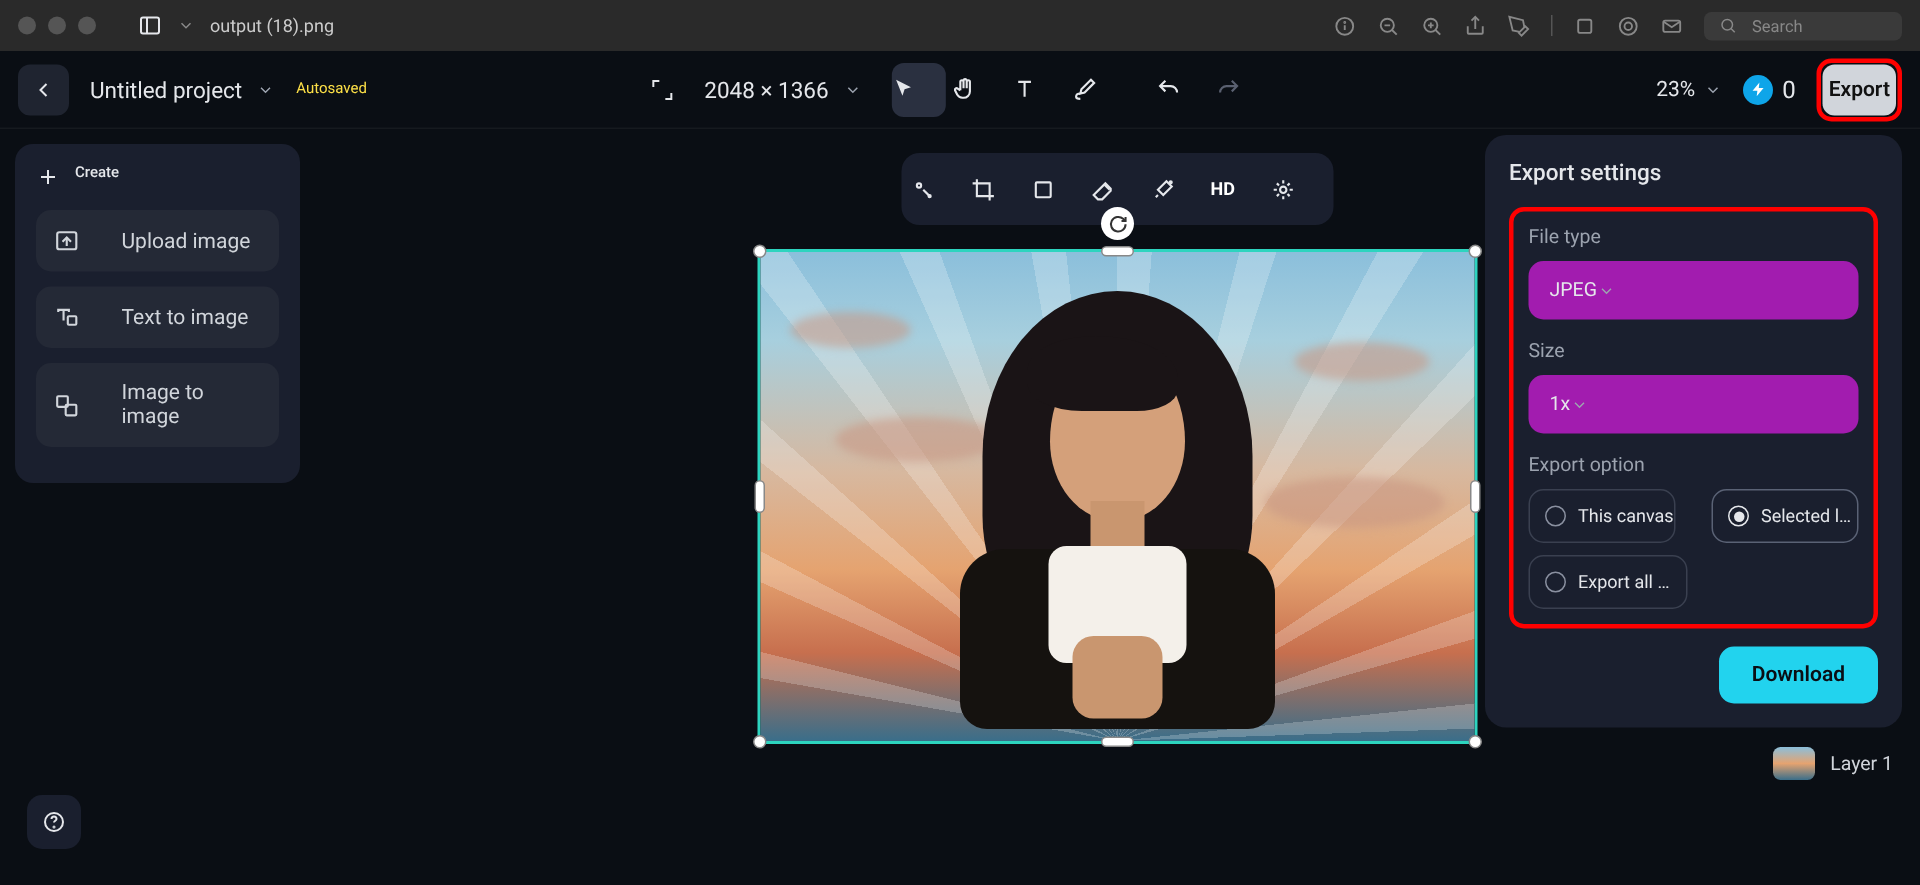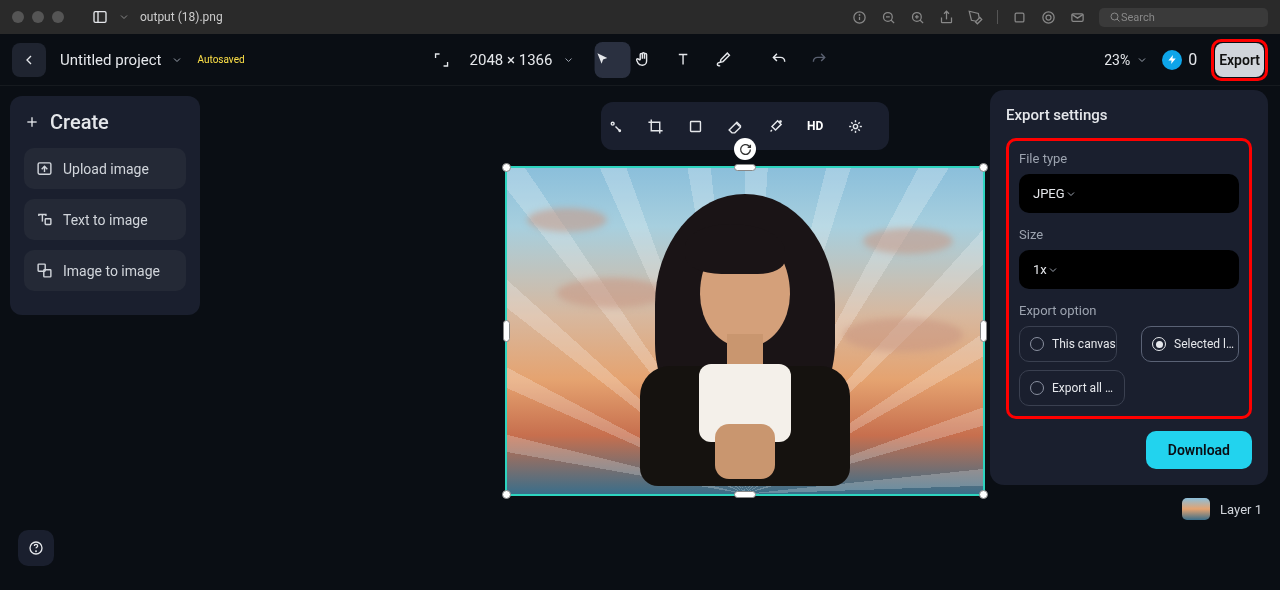--- a/index.html
+++ b/index.html
@@ -5,21 +5,21 @@
 *{margin:0;padding:0;box-sizing:border-box;font-family:-apple-system,BlinkMacSystemFont,"Segoe UI",Roboto,sans-serif}
 body{background:#0a0e14;width:1280px;height:590px;overflow:hidden;position:relative}
 
 
 .titlebar{height:34px;background:#2a2a2a;display:flex;align-items:center;padding:0 12px;gap:8px}
 .traffic-lights{display:flex;gap:8px}
 .dot{width:12px;height:12px;border-radius:50%;background:#555}
 .titlebar-file{color:#ccc;font-size:12px;margin-left:20px;display:flex;align-items:center;gap:10px}
 .titlebar-icons{margin-left:auto;display:flex;align-items:center;gap:14px}
 .titlebar-icons svg{width:15px;height:15px;color:#888}
-.search-box{background:#3a3a3a;border-radius:5px;padding:3px 10px;width:169px;display:flex;align-items:flex-start;gap:0;color:#888;font-size:11px}
+.search-box{background:#3a3a3a;border-radius:5px;padding:3px 10px;width:132px;display:flex;align-items:flex-start;gap:10px;color:#888;font-size:11px}
 .sep{width:1px;height:14px;background:#555}
 
 
 .toolbar{height:52px;display:flex;align-items:center;padding:0 12px;gap:14px;border-bottom:1px solid rgba(255,255,255,.05)}
 .back-btn{width:34px;height:34px;border-radius:8px;background:#1f2430;display:flex;align-items:center;justify-content:center;cursor:pointer}
 .project-name{color:#e5e7eb;font-size:15px;display:flex;align-items:center;gap:10px}
 .autosaved{color:#fde047;font-size:10px}
 .toolbar-center{position:absolute;left:50%;transform:translateX(-50%);display:flex;align-items:center;gap:20px}
 .dims{color:#e5e7eb;font-size:15px;display:flex;align-items:center;gap:10px}
 .tool-group{display:flex;align-items:center;gap:4px}
@@ -30,22 +30,22 @@
 .zoom{color:#e5e7eb;font-size:14px;display:flex;align-items:center;gap:6px}
 .credits{display:flex;align-items:center;gap:6px;color:#e5e7eb}
 .credits-icon{width:20px;height:20px;border-radius:50%;background:#0ea5e9;display:flex;align-items:center;justify-content:center}
 .export-btn{background:#d1d5db;color:#111;padding:9px 4px;border-radius:8px;font-weight:600;font-size:14px;cursor:pointer}
 .export-highlight{border:3px solid #ff0000;border-radius:10px;padding:1px}
 
 
 .body{display:flex;height:504px;position:relative}
 .sidebar{width:210px;padding:10px 10px 0 10px}
 .create-panel{background:#1a1f2e;border-radius:12px;padding:14px}
-.create-title{color:#e5e7eb;font-size:20px;font-weight:500;display:flex;align-items:center;gap:10px;margin-bottom:14px}
-.create-item{background:#242936;border-radius:10px;padding:12px 12px;color:#d1d5db;font-size:14px;display:flex;align-items:center;gap:10px;margin-bottom:10px;cursor:pointer}
+.create-title{color:#e5e7eb;font-size:10px;font-weight:500;display:flex;align-items:flex-start;gap:10px;margin-bottom:14px}
+.create-item{background:#242936;border-radius:10px;padding:12px 12px;color:#d1d5db;font-size:14px;display:flex;align-items:center;gap:28px;margin-bottom:10px;cursor:pointer}
 .create-item svg{width:17px;height:17px;flex-shrink:0}
 
 .canvas-area{flex:1;position:relative}
 
 
 .float-toolbar{position:absolute;top:16px;left:50%;transform:translateX(-50%);background:#1a1f2e;border-radius:12px;padding:6px;display:flex;gap:4px;align-items:center}
 .float-toolbar .tool-btn{width:36px;height:36px}
 .hd-text{color:#fff;font-size:12px;font-weight:700}
 
 
@@ -70,21 +70,21 @@
 .handle.l,.handle.r{width:7px;height:22px}
 .handle.l{left:-4px;top:50%;transform:translateY(-50%)}
 .handle.r{right:-4px;top:50%;transform:translateY(-50%)}
 .rotate-handle{position:absolute;top:-30px;left:50%;transform:translateX(-50%);width:22px;height:22px;border-radius:50%;background:#fff;display:flex;align-items:center;justify-content:center}
 
 
 .export-panel{position:absolute;right:12px;top:4px;width:278px;background:#1a1f2e;border-radius:14px;padding:16px;color:#e5e7eb}
 .export-panel h3{font-size:15px;font-weight:500;margin-bottom:14px}
 .settings-highlight{border:3px solid #ff0000;border-radius:10px;padding:10px;margin-bottom:12px}
 .field-label{color:#9ca3af;font-size:13px;margin-bottom:8px}
-.select-field{background:#000000;border-radius:10px;padding:12px 14px;display:flex;align-items:center;font-size:13px;cursor:pointer;margin-bottom:14px}
+.select-field{background:#a21caf;border-radius:10px;padding:12px 14px;display:flex;align-items:center;font-size:13px;cursor:pointer;margin-bottom:14px}
 .radio-row{display:flex;gap:24px;margin-bottom:8px}
 .radio-opt{flex:1;background:transparent;border:1px solid #3a4050;border-radius:10px;padding:10px 10px;display:flex;align-items:center;gap:8px;font-size:12px;cursor:pointer;white-space:nowrap;overflow:hidden}
 .radio-opt.selected{border-color:#5a6275}
 .radio-circle{width:14px;height:14px;border:1.5px solid #8a90a0;border-radius:50%;flex-shrink:0;display:flex;align-items:center;justify-content:center}
 .radio-opt.selected .radio-circle{border-color:#e5e7eb}
 .radio-opt.selected .radio-circle::after{content:"";width:7px;height:7px;background:#e5e7eb;border-radius:50%}
 .download-btn{background:#22d3ee;color:#0a0e14;font-weight:600;font-size:14px;padding:11px 22px;border-radius:10px;float:right;cursor:pointer}
 
 
 .layer-item{position:absolute;right:18px;bottom:70px;display:flex;align-items:center;gap:10px;color:#d1d5db;font-size:13px}

